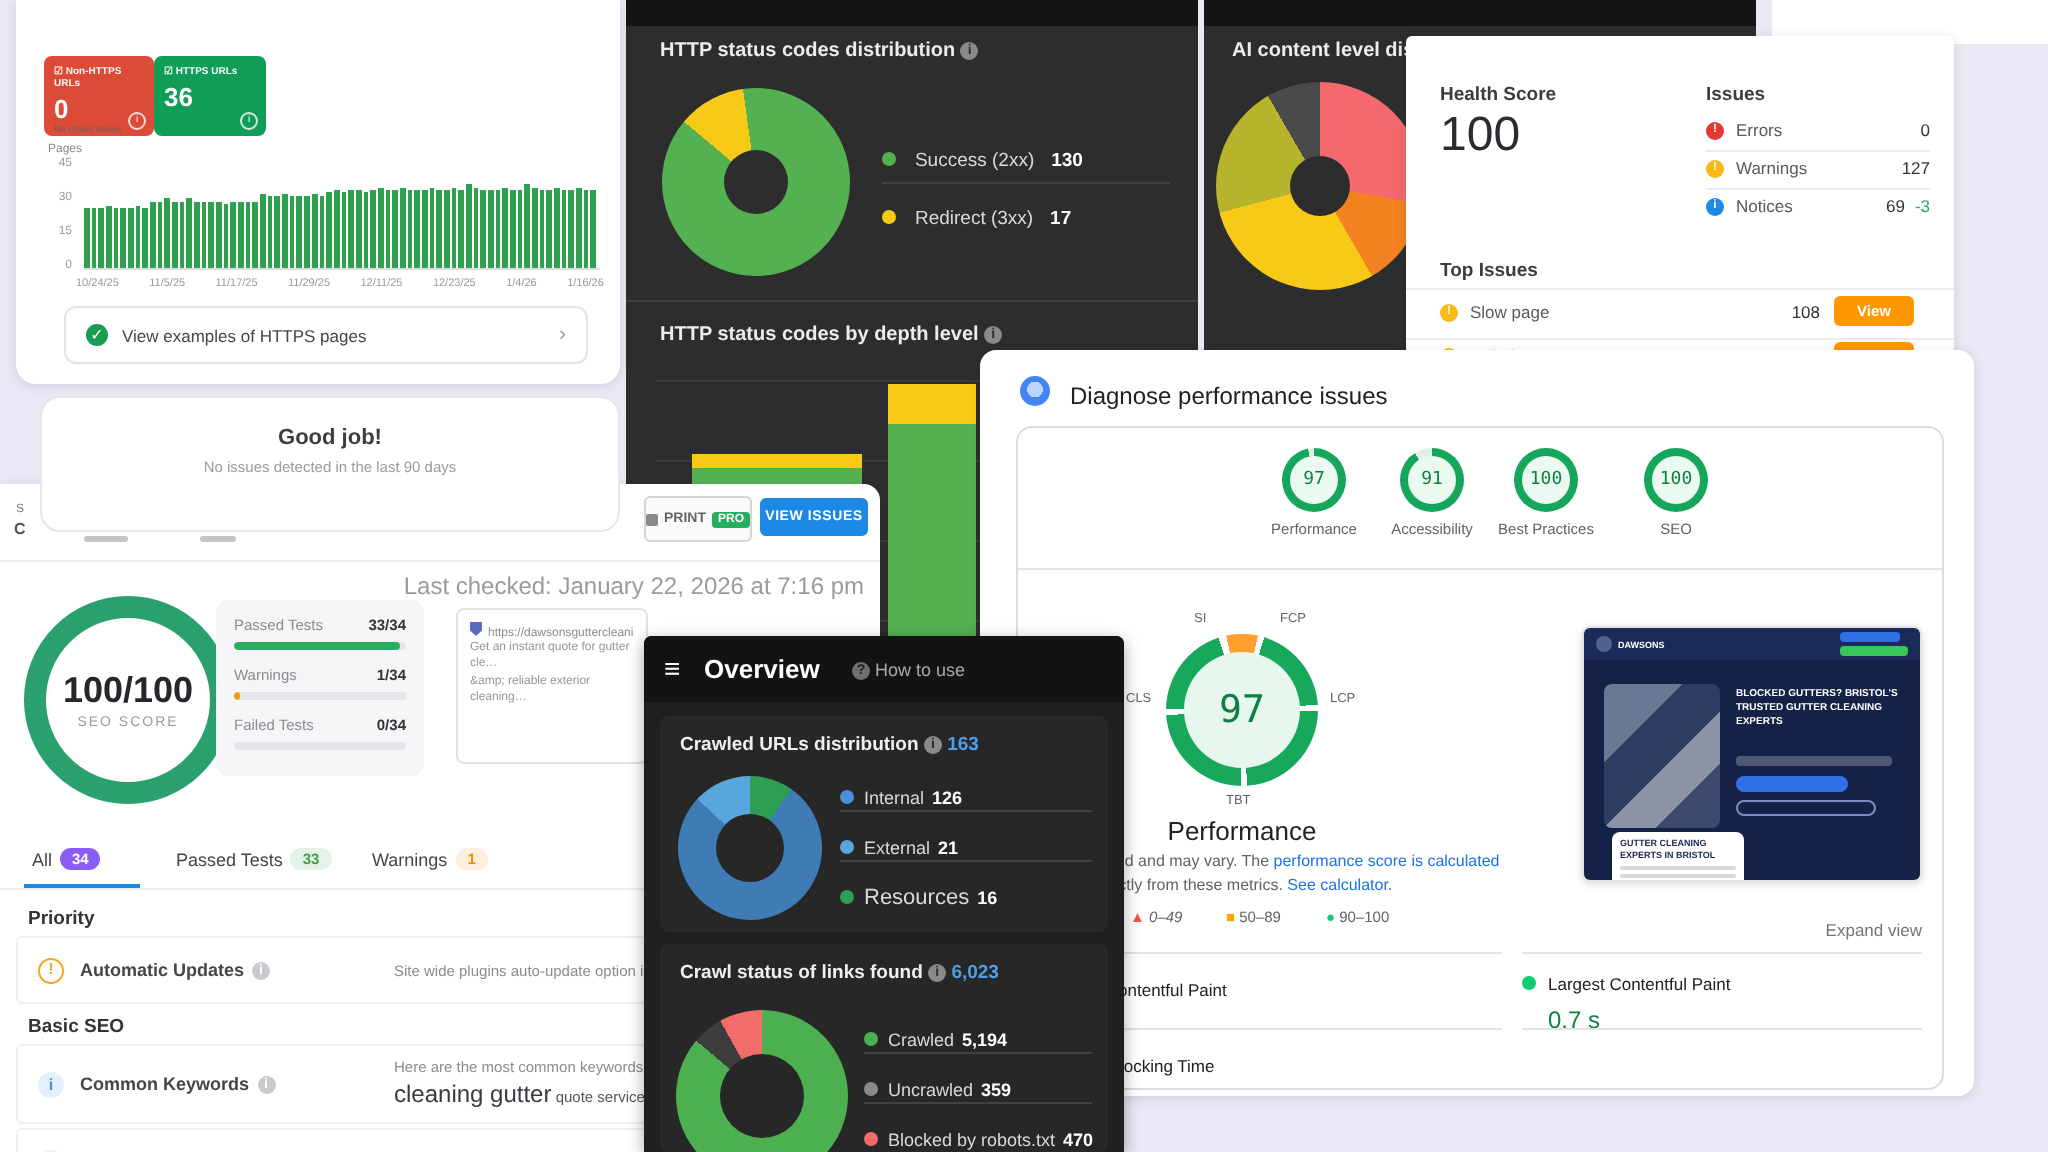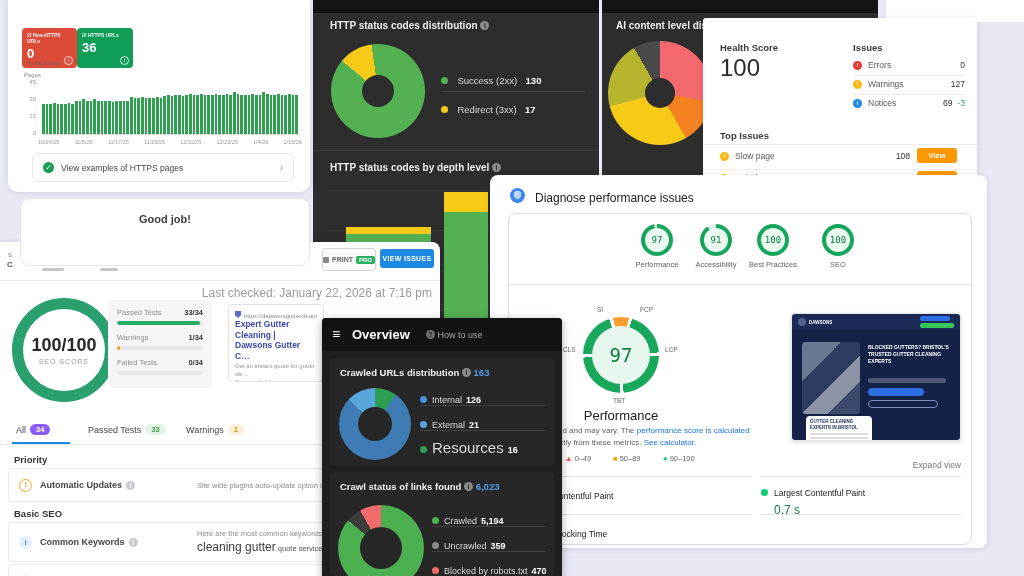--- a/index.html
+++ b/index.html
@@ -280,21 +280,20 @@
           <span style="color:#8b8b93;">Failed Tests</span>
           <b style="color:#33333a;">0/34</b>
         </div>
       <div class="statbar">
           <span style="background: rgb(231, 76, 60); width: 0%;"></span>
         </div>
     </div>
 
     <div class="ab" style="left:228px;top:62px;width:96px;height:78px;border:1px solid #e2e2e6;border-radius:4px;padding:6px;box-sizing:border-box;overflow:hidden;">
       <div class="snip-url"><span style="display:inline-block;width:6px;height:7px;background:#5c6bc0;clip-path:polygon(0 0,100% 0,100% 60%,50% 100%,0 60%);margin-right:3px;"></span><span>https://dawsonsguttercleaning…</span></div>
-      <div class="snip-title"><span>Expert Gutter Cleaning |</span><br><span>Dawsons Gutter C…</span></div>
       <div class="snip-desc"><span>Get an instant quote for gutter cle…</span><br><span>&amp;amp; reliable exterior cleaning…</span></div>
     </div>
 
     <div class="tab" style="left:16px;top:182px;">
         <span>All</span>
         <span class="pill b">34</span>
       </div>
     <div class="tab" style="left:88px;top:182px;">
         <span>Passed Tests</span>
         <span class="pill g">33</span>
@@ -322,20 +321,21 @@
       <span class="rdesc" style="top:17px;color:#55555e;"><b style="font-size:12px;color:#3a3a42;font-weight:normal;">cleaning gutter</b> <span>quote services gutters washing clearing pressure</span></span>
     </div>
     <div class="rowcard" style="left:8px;top:322px;width:424px;height:34px;">
       <span class="rico" style="background:#e2f4e6;color:#2f9e52;">✓</span>
 
     </div>
   </div>
 
   <div class="panel" style="left:20px;top:198px;width:288px;height:66px;border:1px solid #e5e5ea;border-radius:10px;box-shadow:none;">
     <div class="gj-title">Good job!</div>
+    <div class="gj-sub">No issues detected in the last 90 days</div>
   </div>
 
   <div class="panel" style="left:703px;top:18px;width:274px;height:160px;border-radius:3px;overflow:hidden;">
     <div class="ab hlabel" style="left:17px;top:24px;">Health Score</div>
     <div class="ab" style="left:17px;top:36px;font-size:24px;color:#2b2b31;">100</div>
     <div class="ab hlabel" style="left:150px;top:24px;">Issues</div>
     <div class="issrow" style="left:150px;top:42px;">
       <span class="issico" style="background: rgb(229, 57, 53);">!</span>
       <span class="isslabel">Errors</span>
       <span class="issval">0</span>
@@ -454,21 +454,21 @@
       <span class="ab" style="left:104px;top:12px;color:#a9a9a9;font-size:9px;"><span class="ic-info" style="background:#6f6f6f;color:#1f1f1f;">?</span> <span>How to use</span></span>
     </div>
     <div class="ovcard" style="left:8px;top:40px;width:224px;height:108px;">
       <div class="ovtitle"><span>Crawled URLs distribution</span> <span class="ic-info">i</span> <span class="ovblue">163</span></div>
       <div class="donut" style="left: 9px; top: 30px; width: 72px; height: 72px; background: conic-gradient(rgb(46, 158, 82) 0deg, rgb(46, 158, 82) 35deg, rgb(63, 124, 182) 35deg, rgb(63, 124, 182) 313deg, rgb(88, 166, 220) 313deg, rgb(88, 166, 220) 360deg);"></div>
       <div class="hole" style="left:28px;top:49px;width:34px;height:34px;background:#272727;"></div>
       <div class="ab" style="left:90px;top:31px;"><span class="dot" style="background: rgb(74, 144, 217);"></span><span class="dlegend-label" style="font-size:9px;">Internal</span><span class="dlegend-val" style="font-size:9px;">126</span></div>
       <div class="ddiv" style="left:90px;top:47px;width:126px;"></div>
       <div class="ab" style="left:90px;top:56px;"><span class="dot" style="background: rgb(88, 166, 220);"></span><span class="dlegend-label" style="font-size:9px;">External</span><span class="dlegend-val" style="font-size:9px;">21</span></div>
       <div class="ddiv" style="left:90px;top:72px;width:126px;"></div>
-      <div class="ab" style="left:90px;top:81px;"><span class="dot" style="background: rgb(46, 158, 82);"></span><span class="dlegend-label" style="font-size:15px;">Resources</span><span class="dlegend-val" style="font-size:9px;">16</span></div>
+      <div class="ab" style="left:90px;top:81px;"><span class="dot" style="background: rgb(46, 158, 82);"></span><span class="dlegend-label" style="font-size:11px;">Resources</span><span class="dlegend-val" style="font-size:9px;">16</span></div>
     </div>
     <div class="ovcard" style="left:8px;top:154px;width:224px;height:104px;">
       <div class="ovtitle"><span>Crawl status of links found</span> <span class="ic-info">i</span> <span class="ovblue">6,023</span></div>
       <div class="donut" style="left: 8px; top: 33px; width: 86px; height: 86px; background: conic-gradient(rgb(76, 175, 80) 0deg, rgb(76, 175, 80) 310deg, rgb(61, 61, 61) 310deg, rgb(61, 61, 61) 331deg, rgb(242, 108, 108) 331deg, rgb(242, 108, 108) 360deg);"></div>
       <div class="hole" style="left:30px;top:55px;width:42px;height:42px;background:#272727;"></div>
       <div class="ab" style="left:102px;top:38px;"><span class="dot" style="background: rgb(76, 175, 80);"></span><span class="dlegend-label" style="font-size:9px;">Crawled</span><span class="dlegend-val" style="font-size:9px;">5,194</span></div>
       <div class="ddiv" style="left:102px;top:54px;width:114px;"></div>
       <div class="ab" style="left:102px;top:63px;"><span class="dot" style="background: rgb(138, 138, 138);"></span><span class="dlegend-label" style="font-size:9px;">Uncrawled</span><span class="dlegend-val" style="font-size:9px;">359</span></div>
       <div class="ddiv" style="left:102px;top:79px;width:114px;"></div>
       <div class="ab" style="left:102px;top:88px;"><span class="dot" style="background: rgb(242, 108, 108);"></span><span class="dlegend-label" style="font-size:9px;">Blocked by robots.txt</span><span class="dlegend-val" style="font-size:9px;">470</span></div>

